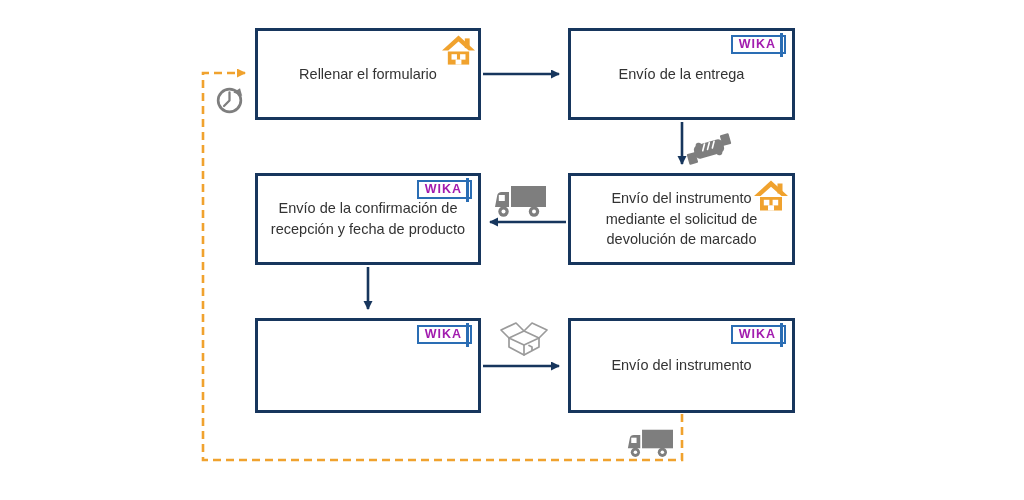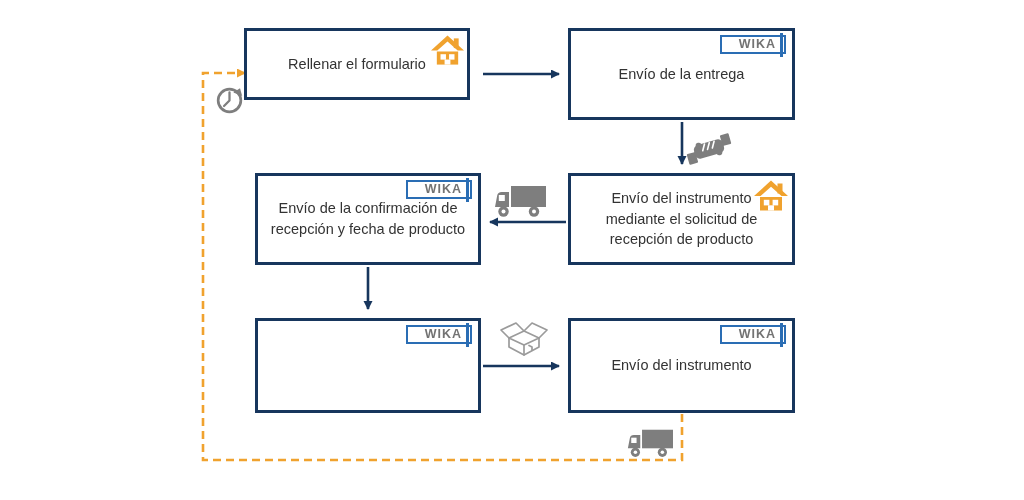--- a/index.html
+++ b/index.html
@@ -20,24 +20,24 @@
     color:#333333;
     font-size:14.5px;
     line-height:21px;
     width:100%;
   }
   .corner-icon{position:absolute;}
   .wika{
     position:absolute;
     top:4px;right:6px;
     height:15px;
-    padding:0 8px 0 17px;
+    padding:0 8px 0 6px;
     border:2px solid #2a6db4;
     background:#ffffff;
-    color:#737373;
+    color:#a21caf;
     font-weight:bold;
     font-size:12.5px;
     letter-spacing:1px;
     line-height:15px;
     display:flex;align-items:center;justify-content:flex-end;
   }
   .wika-bar{
     position:absolute;
     right:1px;top:-4px;
     width:3px;height:24px;
@@ -66,21 +66,21 @@
 
     <line x1="566" y1="222" x2="490" y2="222" stroke="#17365d" stroke-width="2.6" marker-end="url(#arrNavy)"></line>
 
     <line x1="368" y1="267" x2="368" y2="309" stroke="#17365d" stroke-width="2.6" marker-end="url(#arrNavy)"></line>
 
     <line x1="483" y1="366" x2="559" y2="366" stroke="#17365d" stroke-width="2.6" marker-end="url(#arrNavy)"></line>
 
     <path d="M682,414 L682,460 L203,460 L203,73 L245,73" fill="none" stroke="#f0a22e" stroke-width="2.6" stroke-dasharray="8 5" marker-end="url(#arrOrange)"></path>
   </svg>
 
-  <div class="box" style="left:244px;top:28px;width:226px;height:72px;">
+  <div class="box" style="left:255px;top:28px;width:226px;height:92px;">
     <div class="box-text">
       <div>Rellenar el formulario</div>
     </div>
     <svg class="corner-icon" style="top:4px;right:3px;" width="33" height="32" viewBox="0 0 34 32">
       <rect x="23.5" y="3" width="5" height="10" fill="#f0a22e"></rect>
       <path d="M17,0 L0,15.5 L6.5,15.5 L17,6.2 L27.5,15.5 L34,15.5 Z" fill="#f0a22e"></path>
       <rect x="6" y="16.5" width="22" height="13.5" fill="#f0a22e"></rect>
       <rect x="9.8" y="19.3" width="5.6" height="5.6" fill="#ffffff"></rect>
       <rect x="18.6" y="19.3" width="5.6" height="5.6" fill="#ffffff"></rect>
       <rect x="14" y="24.8" width="6" height="5.2" fill="#ffffff"></rect>
@@ -94,21 +94,21 @@
     <div class="wika">
       <span>WIKA</span>
       <span class="wika-bar"></span>
     </div>
   </div>
 
   <div class="box" style="left:568px;top:173px;width:227px;height:92px;">
     <div class="box-text" style="line-height:20.5px;">
       <div>Envío del  instrumento</div>
       <div>mediante el solicitud de</div>
-      <div>recepción de producto</div>
+      <div>devolución de marcado</div>
     </div>
     <svg class="corner-icon" style="top:4px;right:4px;" width="34" height="33" viewBox="0 0 34 32">
       <rect x="23.5" y="3" width="5" height="10" fill="#f0a22e"></rect>
       <path d="M17,0 L0,15.5 L6.5,15.5 L17,6.2 L27.5,15.5 L34,15.5 Z" fill="#f0a22e"></path>
       <rect x="6" y="16.5" width="22" height="13.5" fill="#f0a22e"></rect>
       <rect x="9.8" y="19.3" width="5.6" height="5.6" fill="#ffffff"></rect>
       <rect x="18.6" y="19.3" width="5.6" height="5.6" fill="#ffffff"></rect>
       <rect x="14" y="24.8" width="6" height="5.2" fill="#ffffff"></rect>
     </svg>
   </div>

